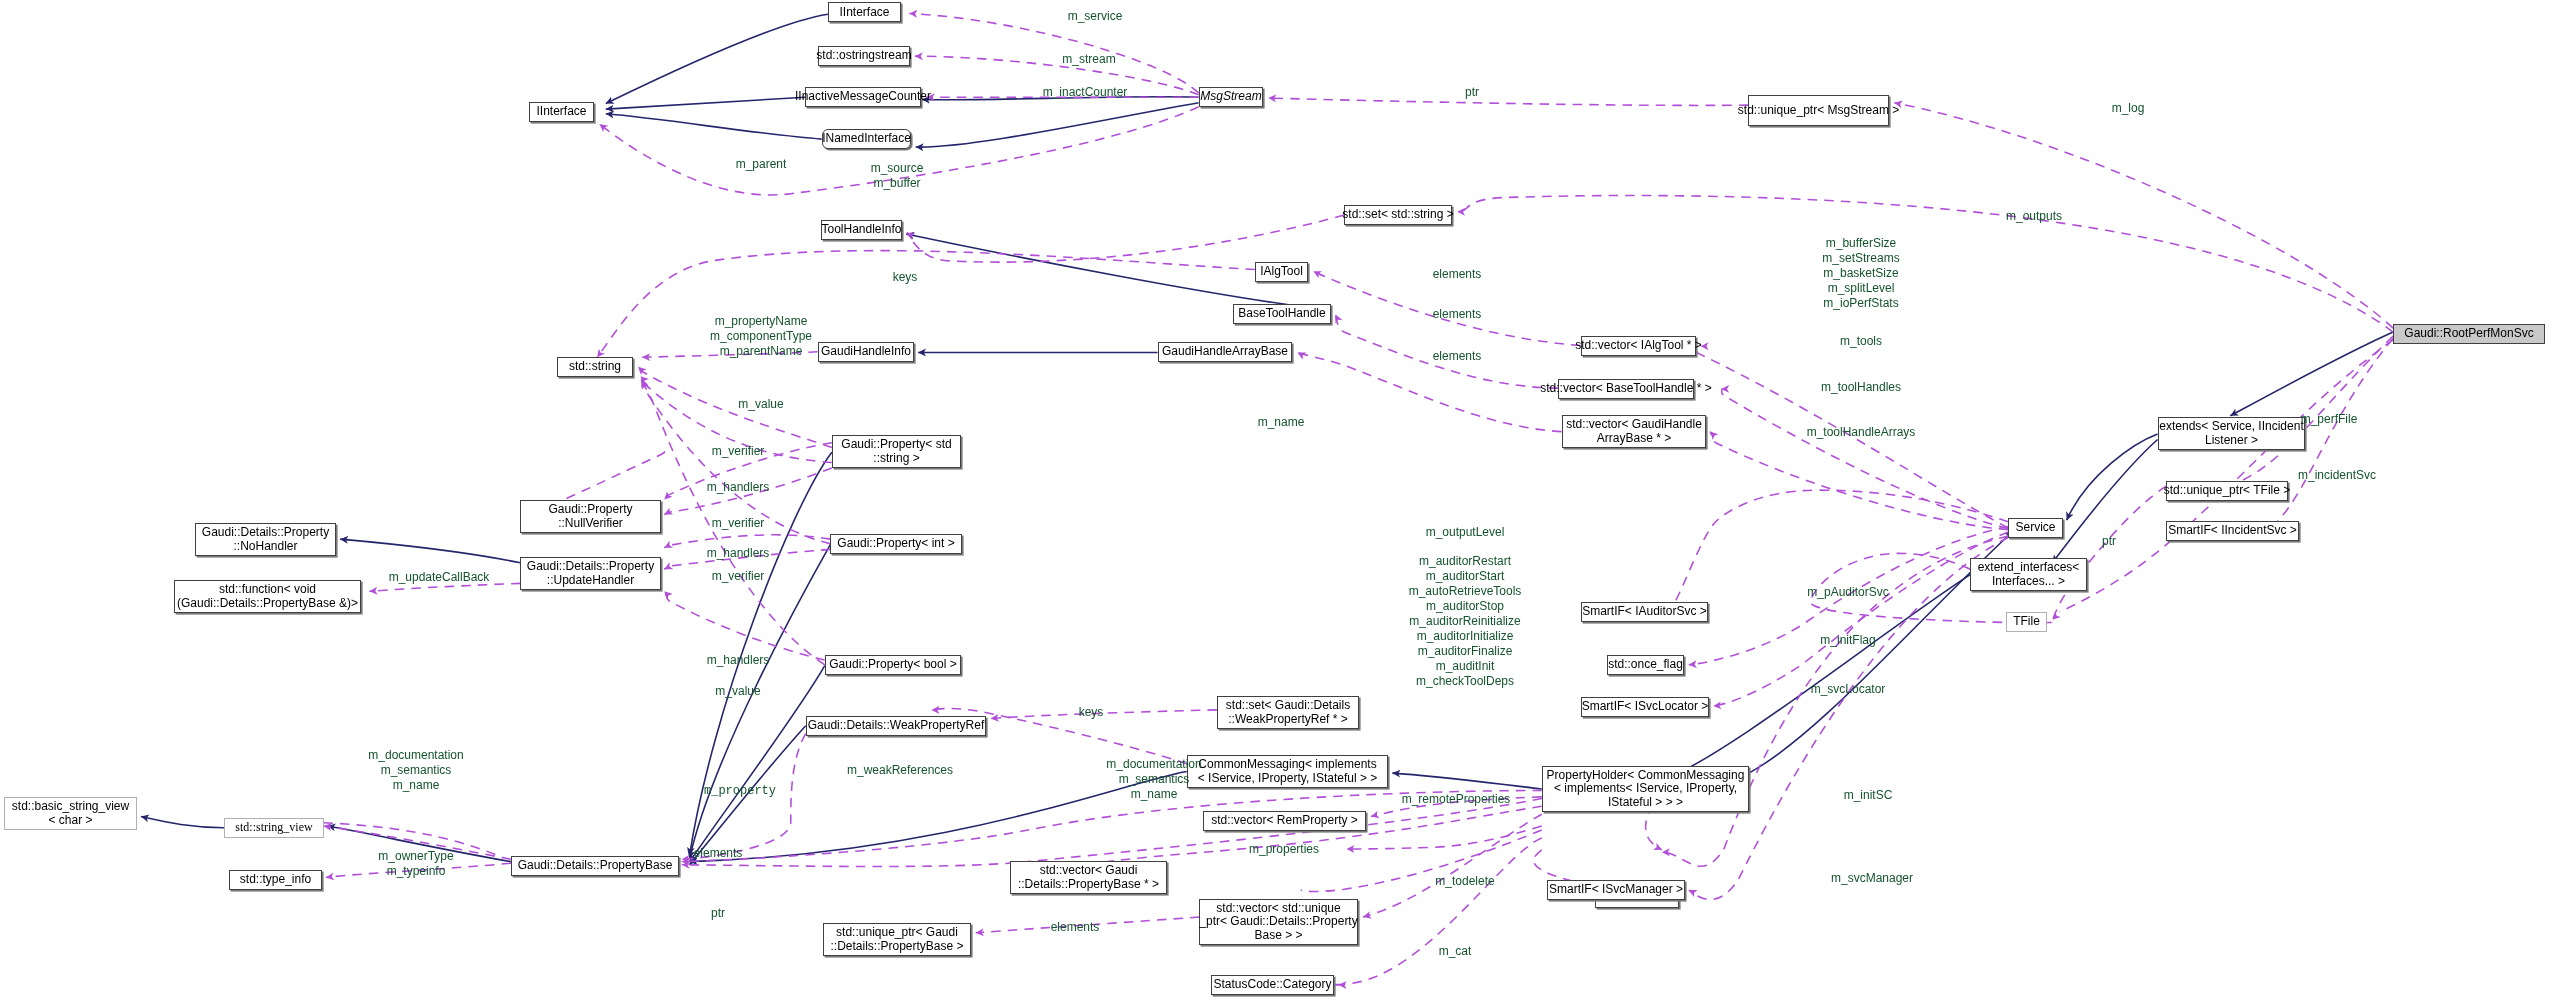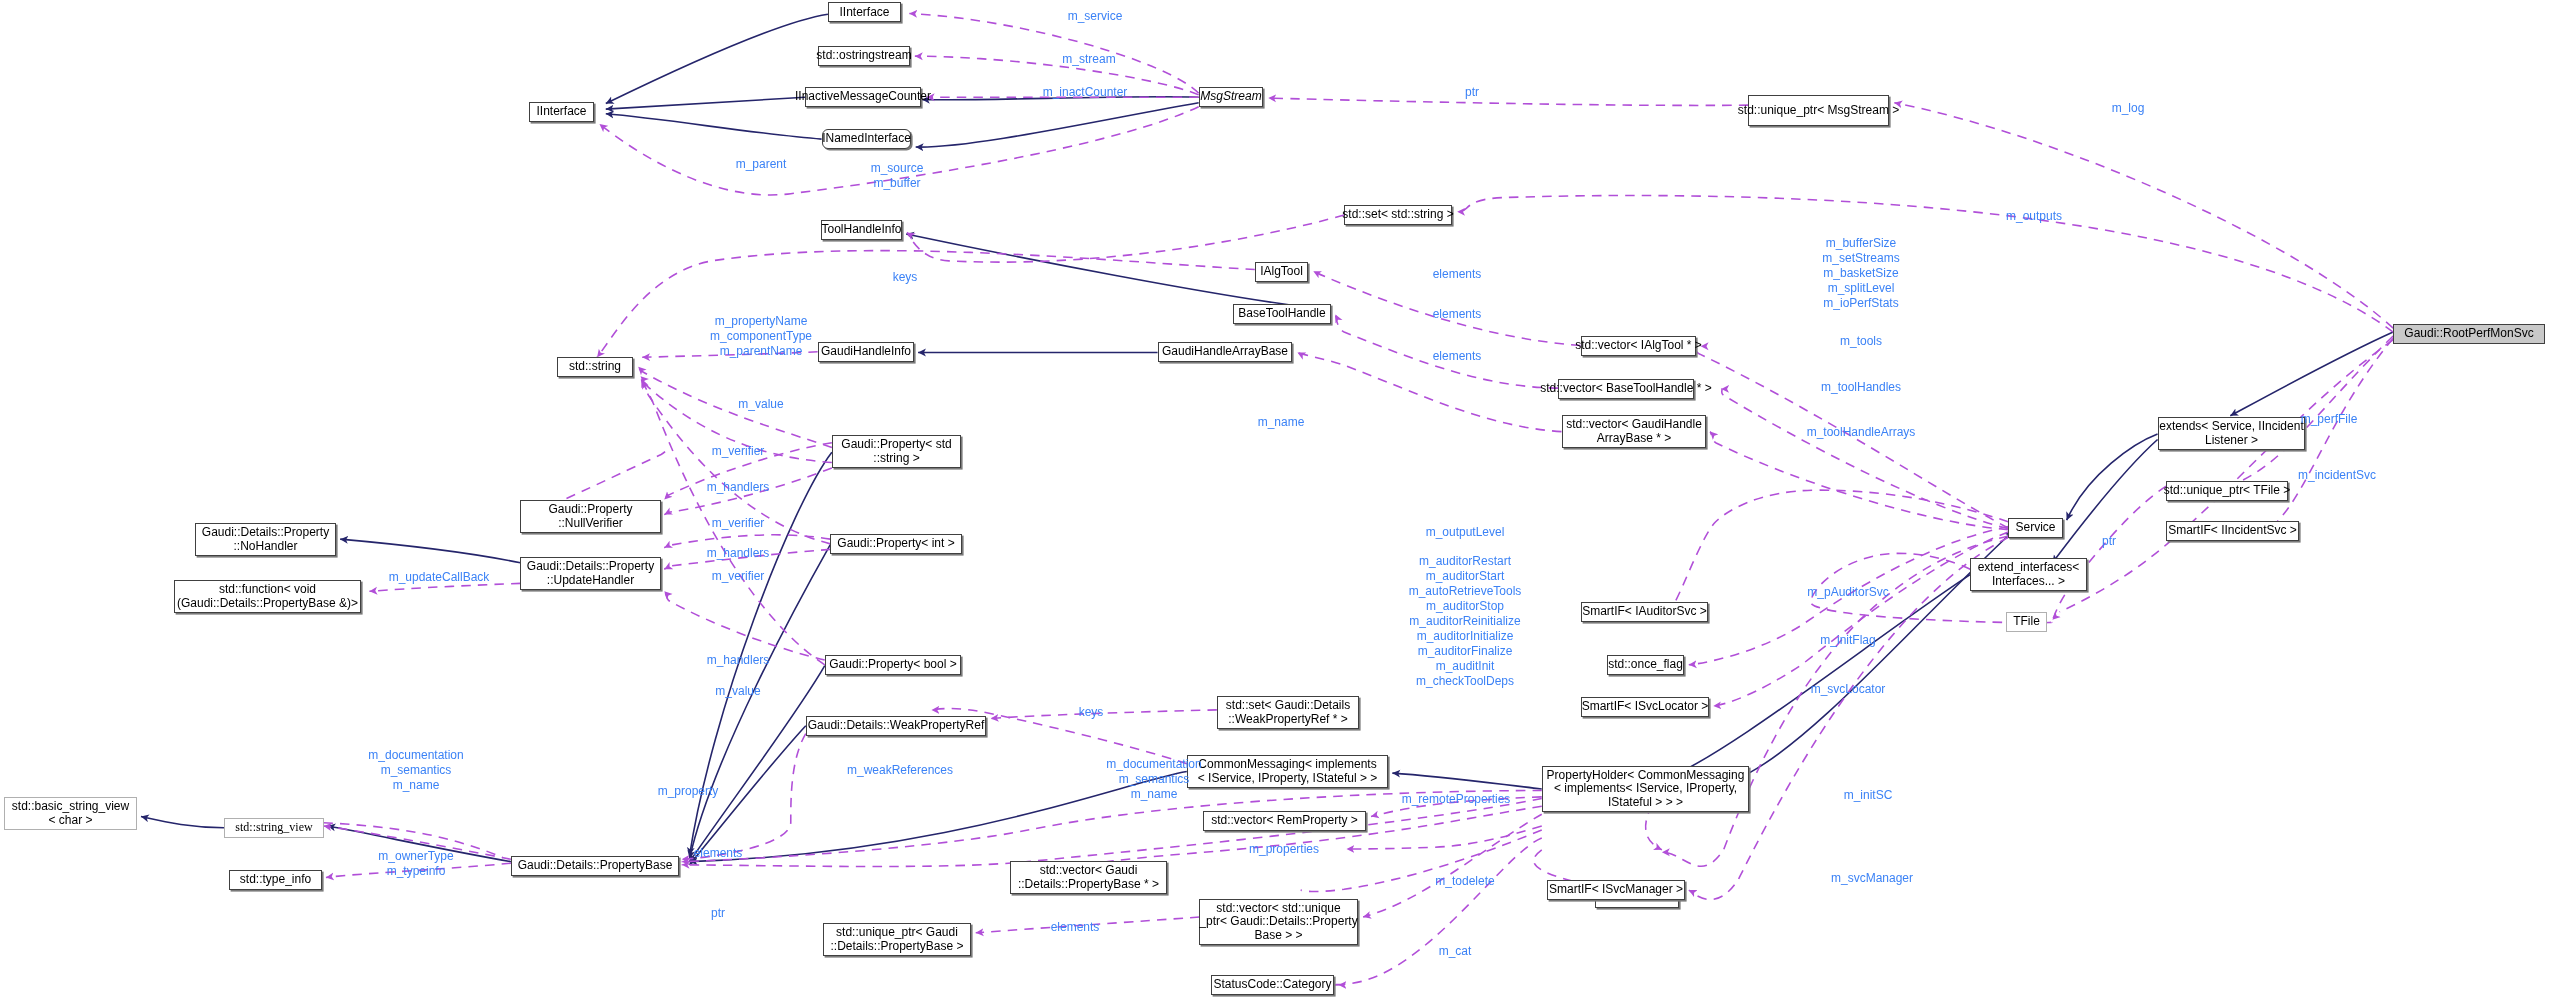--- a/index.html
+++ b/index.html
@@ -5,21 +5,21 @@
   html,body{margin:0;padding:0;background:#ffffff;}
   body{font-family:"Liberation Sans","DejaVu Sans",sans-serif;}
   #diagram-root{position:relative;width:2576px;height:1000px;background:#fff;overflow:hidden;}
   svg#edge-layer{position:absolute;left:0;top:0;width:2576px;height:1000px;}
   .node{position:absolute;box-sizing:border-box;border:0.8px solid #404040;background:#ffffff;
         display:flex;align-items:center;justify-content:center;text-align:center;
         font-size:12px;line-height:1.12;color:#000;white-space:pre;padding:0.8px 3.2px;}
   .node.shadowed{box-shadow:1.6px 1.6px 0 0 #7a7a7a;}
   .node.light{border-color:#b0b0b0;}
   .node.focus{background:#c9c9c9;border:0.8px solid #404040;}
-  .edge-label{position:absolute;font-size:12px;color:#3b82f6;white-space:pre;text-align:center;
+  .edge-label{position:absolute;font-size:12px;color:#14532d;white-space:pre;text-align:center;
               line-height:1.18;transform:translate(-50%,-50%);pointer-events:none;}
   .edge-label.multi{line-height:1.25;}
 </style>
 </head>
 <body>
 
 <div id="diagram-root">
 
   <svg id="edge-layer" viewBox="0 0 3258 1265" xmlns="http://www.w3.org/2000/svg">
     <defs>
@@ -226,21 +226,21 @@
 m_auditorReinitialize
 m_auditorInitialize
 m_auditorFinalize
 m_auditInit
 m_checkToolDeps</div>
       <div class="edge-label" style="left: 1848px; top: 592px;">m_pAuditorSvc</div>
       <div class="edge-label" style="left: 1848px; top: 640px;">m_initFlag</div>
       <div class="edge-label" style="left: 1848px; top: 689px;">m_svcLocator</div>
       <div class="edge-label" style="left: 1091px; top: 712px;">keys</div>
       <div class="edge-label" style="left: 900px; top: 770px;">m_weakReferences</div>
-      <div class="edge-label" style="left: 688px; top: 791px;">m_property</div>
+      <div class="edge-label" style="left: 740px; top: 791px; font-family: Liberation Mono, monospace;">m_property</div>
       <div class="edge-label multi" style="left: 1154px; top: 779px;">m_documentation
 m_semantics
 m_name</div>
       <div class="edge-label" style="left: 1456px; top: 799px;">m_remoteProperties</div>
       <div class="edge-label" style="left: 1868px; top: 795px;">m_initSC</div>
       <div class="edge-label" style="left: 1284px; top: 849px;">m_properties</div>
       <div class="edge-label" style="left: 1868px; top: 878px; padding-left: 8px;">m_svcManager</div>
       <div class="edge-label" style="left: 1465px; top: 881px;">m_todelete</div>
       <div class="edge-label" style="left: 718px; top: 853px;">elements</div>
       <div class="edge-label" style="left: 718px; top: 913px;">ptr</div>

